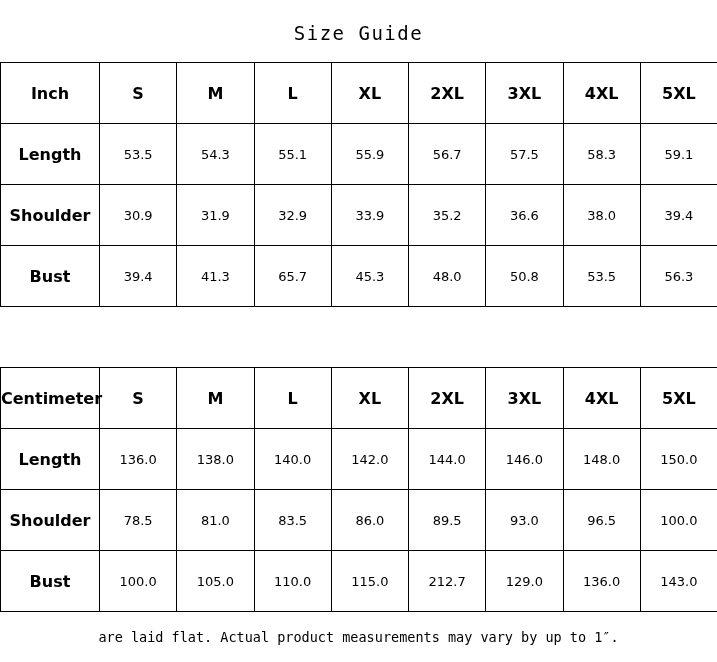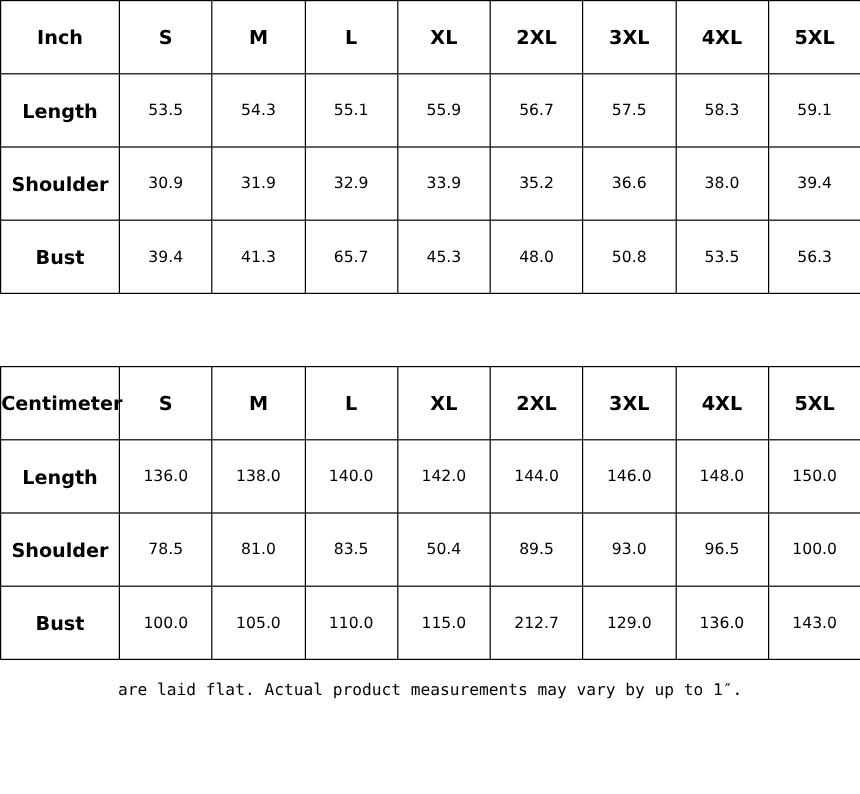--- a/index.html
+++ b/index.html
@@ -69,20 +69,21 @@
     padding-top: 16px;
     color: #000;
   }
   .footnote div { white-space: pre; }
 </style>
 </head>
 <body>
 
 <div class="page">
 
+  <div class="title">Size Guide</div>
 
   <table class="size-table">
     <colgroup>
       <col class="c0">
         <col class="cx">
         <col class="cx">
         <col class="cx">
         <col class="cx">
         <col class="cx">
         <col class="cx">
@@ -176,21 +177,21 @@
         <td>144.0</td>
         <td>146.0</td>
         <td>148.0</td>
         <td>150.0</td>
       </tr>
       <tr>
         <td class="rowhead">Shoulder</td>
         <td>78.5</td>
         <td>81.0</td>
         <td>83.5</td>
-        <td>50.4</td>
+        <td>86.0</td>
         <td>89.5</td>
         <td>93.0</td>
         <td>96.5</td>
         <td>100.0</td>
       </tr>
       <tr>
         <td class="rowhead">Bust</td>
         <td>100.0</td>
         <td>105.0</td>
         <td>110.0</td>

